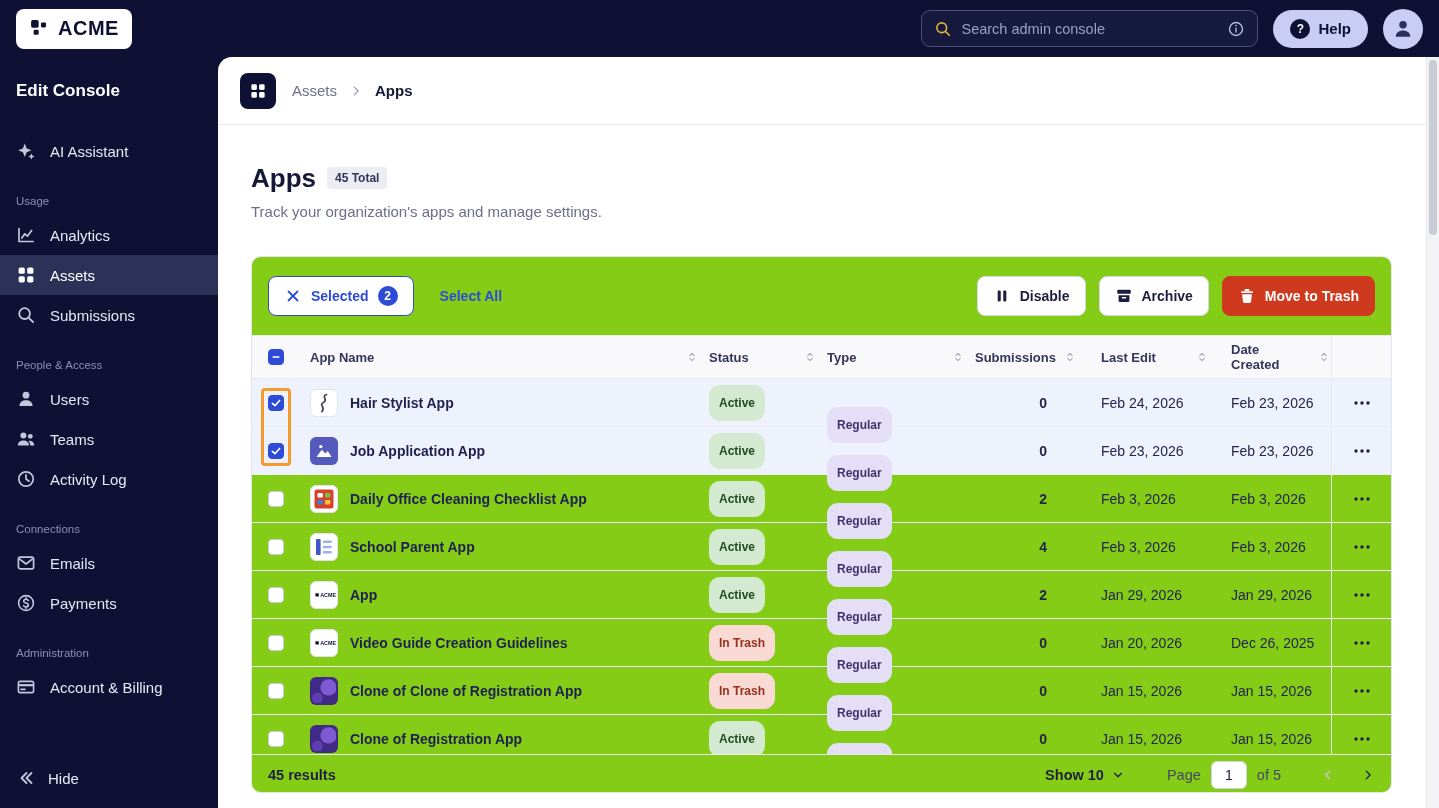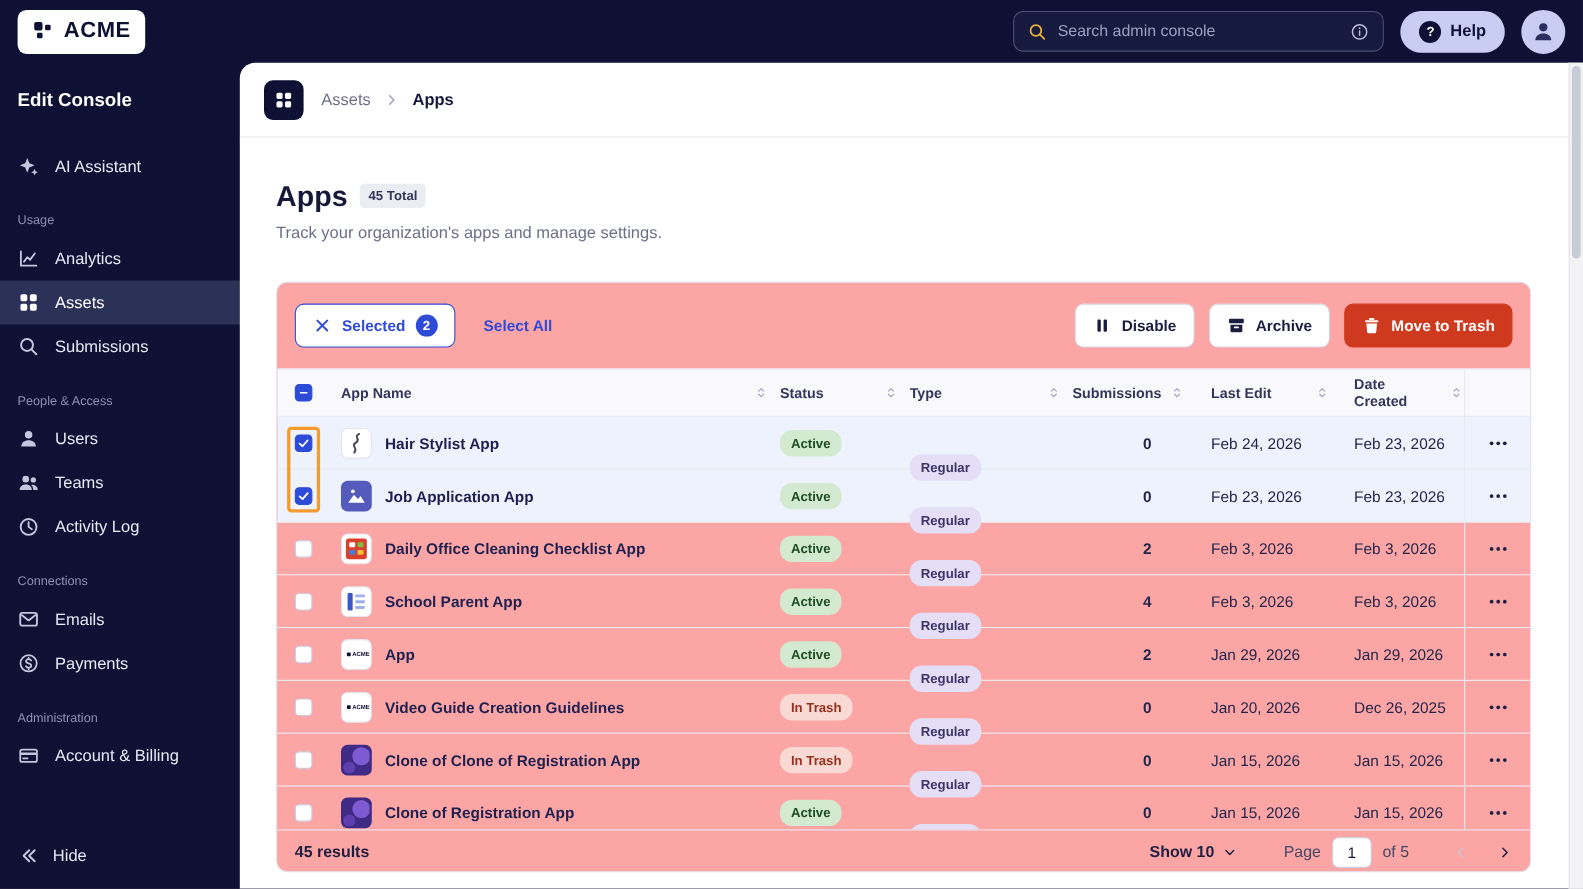--- a/index.html
+++ b/index.html
@@ -53,21 +53,21 @@
   .crumb-chev svg { width:14px; height:14px; display:block; }
   .crumb-page { font-size:15px; font-weight:700; color:#16183a; }
 
   .content { flex:1; padding:0 47px 0 33px; overflow:hidden; }
   .page-head { margin-top:38px; display:flex; align-items:center; gap:11px; }
   .page-title { font-size:26px; font-weight:800; color:#16183a; line-height:30px; }
   .total-badge { background:#ececf3; color:#33355a; font-size:12px; font-weight:700; border-radius:4px; padding:4px 8px; }
   .subtitle { margin-top:10px; font-size:15px; color:#6c6f89; }
 
   
-  .card { margin-top:36px; border:1px solid #e3e4ef; border-radius:10px; height:537px; display:flex; flex-direction:column; overflow:hidden; background:#fca5a5; }
+  .card { margin-top:36px; border:1px solid #e3e4ef; border-radius:10px; height:537px; display:flex; flex-direction:column; overflow:hidden; background:#84cc16; }
   .card-toolbar { flex:0 0 78px; display:flex; align-items:center; padding:0 16px; }
   .btn { height:40px; border-radius:8px; display:flex; align-items:center; gap:9px; padding:0 15px; font-family:inherit; font-size:14px; font-weight:700; cursor:pointer; }
   .btn .ic { width:18px; height:18px; }
   .btn .ic svg { width:18px; height:18px; display:block; }
   .btn-selected { background:#fff; border:1px solid #2e4bd8; color:#2e4bd8; }
   .count-badge { width:20px; height:20px; border-radius:50%; background:#2e4bd8; color:#fff; font-size:12px; font-weight:700; display:flex; align-items:center; justify-content:center; }
   .link { margin-left:26px; color:#2e4bd8; font-size:14px; font-weight:700; cursor:pointer; text-decoration:none; }
   .spacer { flex:1; }
   .btn-outline { background:#fff; border:1px solid #d6d8e7; color:#1b1d3e; margin-left:13px; }
   .btn-outline .ic { color:#1b1d3e; }
@@ -99,21 +99,21 @@
   .checkbox { width:16px; height:16px; border-radius:4px; border:1.5px solid #c9cbe0; background:#fff; display:flex; align-items:center; justify-content:center; cursor:pointer; flex:0 0 16px; }
   .checkbox.checked, .checkbox.indeterminate { background:#2e4bd8; border-color:#2e4bd8; }
   .checkbox svg { width:12px; height:12px; display:block; }
 
   .appicon { width:28px; height:28px; border-radius:6px; flex:0 0 28px; display:flex; align-items:center; justify-content:center; overflow:hidden; }
   .appicon svg { width:24px; height:24px; display:block; }
   .appicon--hair, .appicon--checklist, .appicon--school, .appicon--acme { background:#fff; border:1px solid #e2e3ee; }
   .appicon--image { background:#545bbd; }
   .appicon--purple { background:#3f2b85; }
 
-  .pill { height:24px; border-radius:11px; padding:0 10px; font-size:12px; font-weight:700; display:inline-flex; align-items:center; white-space:nowrap; }
+  .pill { height:36px; border-radius:11px; padding:0 10px; font-size:12px; font-weight:700; display:inline-flex; align-items:center; white-space:nowrap; }
   .pill-green { background:#d3ead0; color:#1f4d22; }
   .pill-red { background:#f8d9d3; color:#97301f; }
   .pill-purple { background:#e4dff6; color:#3c3468;margin-top:44px; }
 
   .dots { color:#1d1f40; width:20px; height:20px; cursor:pointer; }
   .dots svg { width:20px; height:20px; display:block; }
 
   .annotation-box { position:absolute; left:9px; top:9px; width:30px; height:78px; border:3px solid #f59b2d; border-radius:4px; z-index:3; pointer-events:none; }
 
   .card-footer { flex:0 0 40px; border-top:1px solid #e7e8f2; display:flex; align-items:center; padding:0 16px; font-size:14.5px; }

